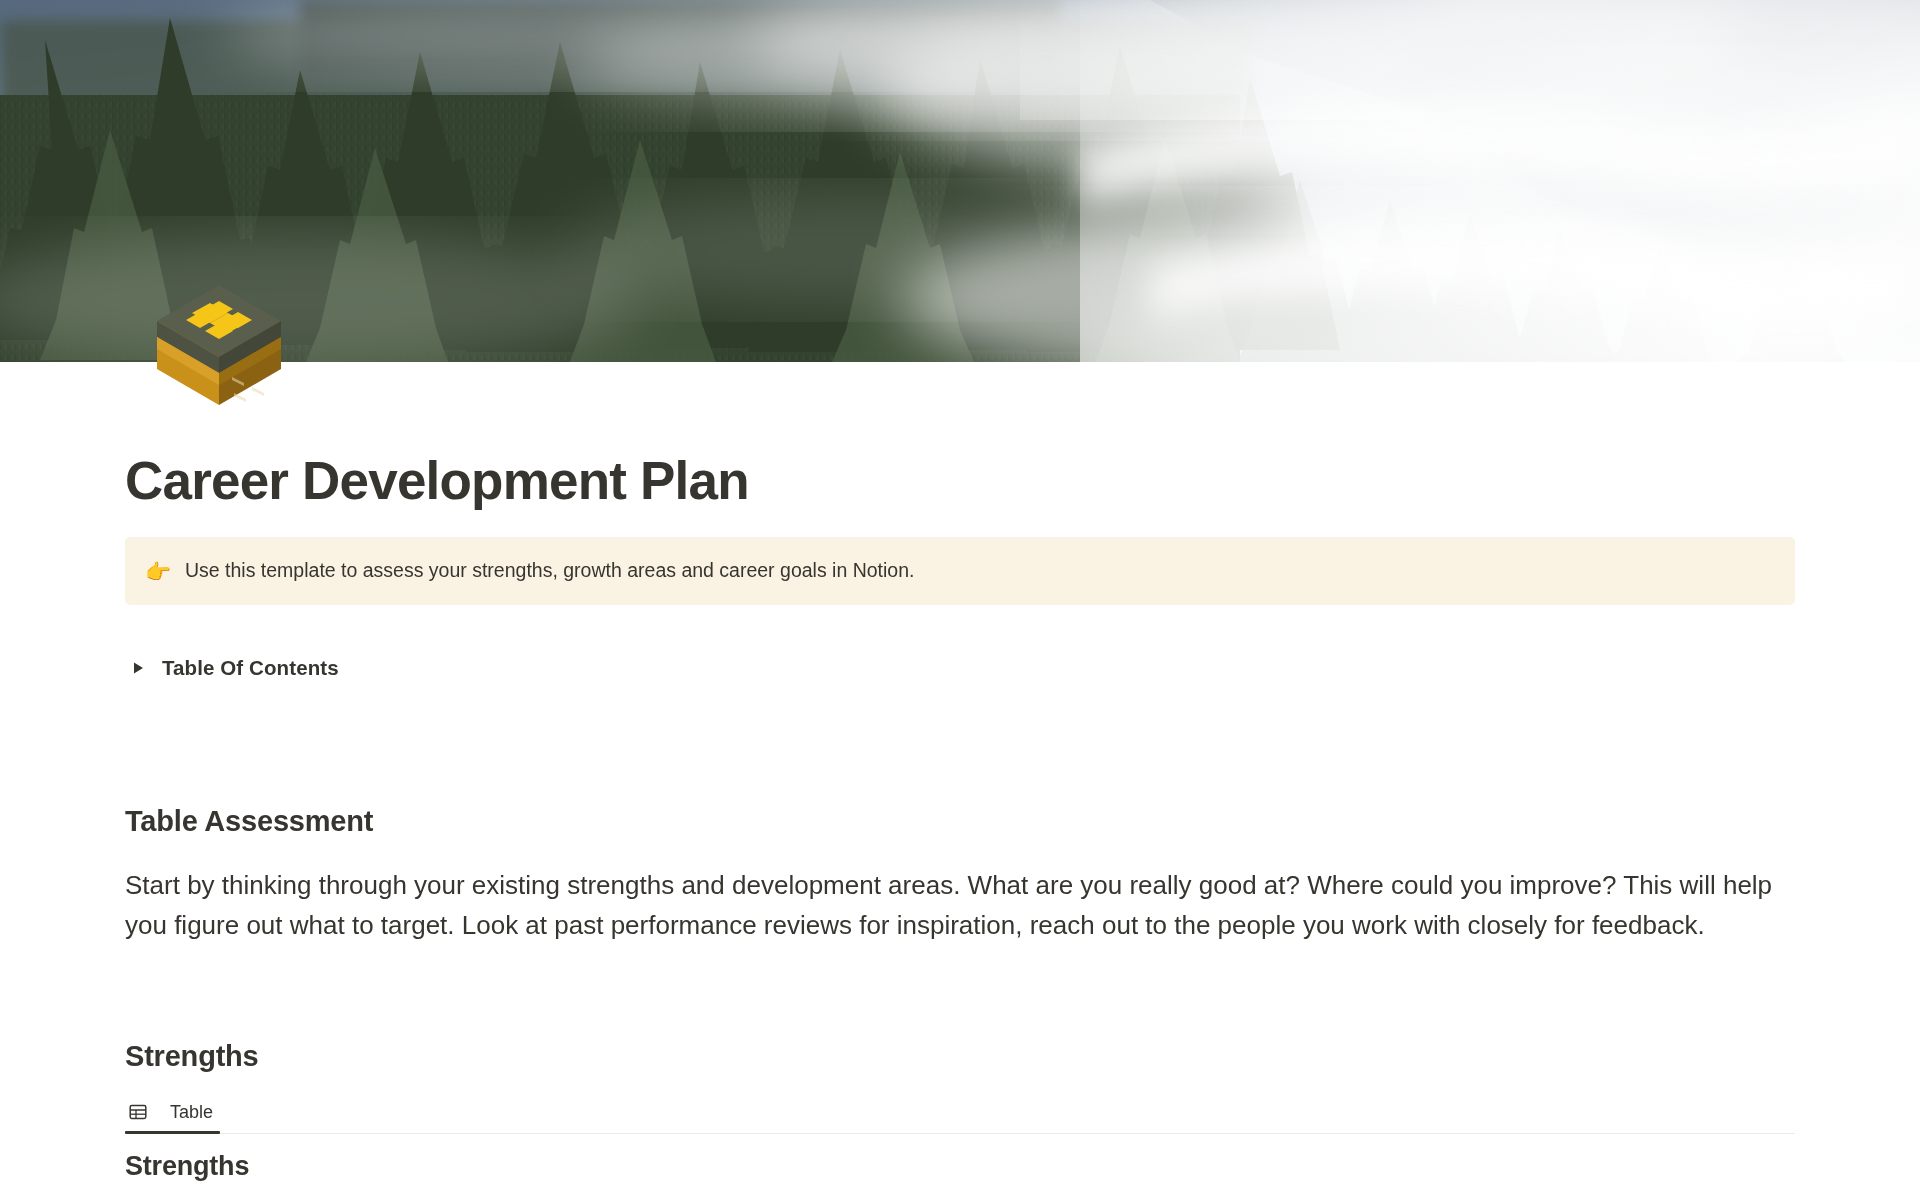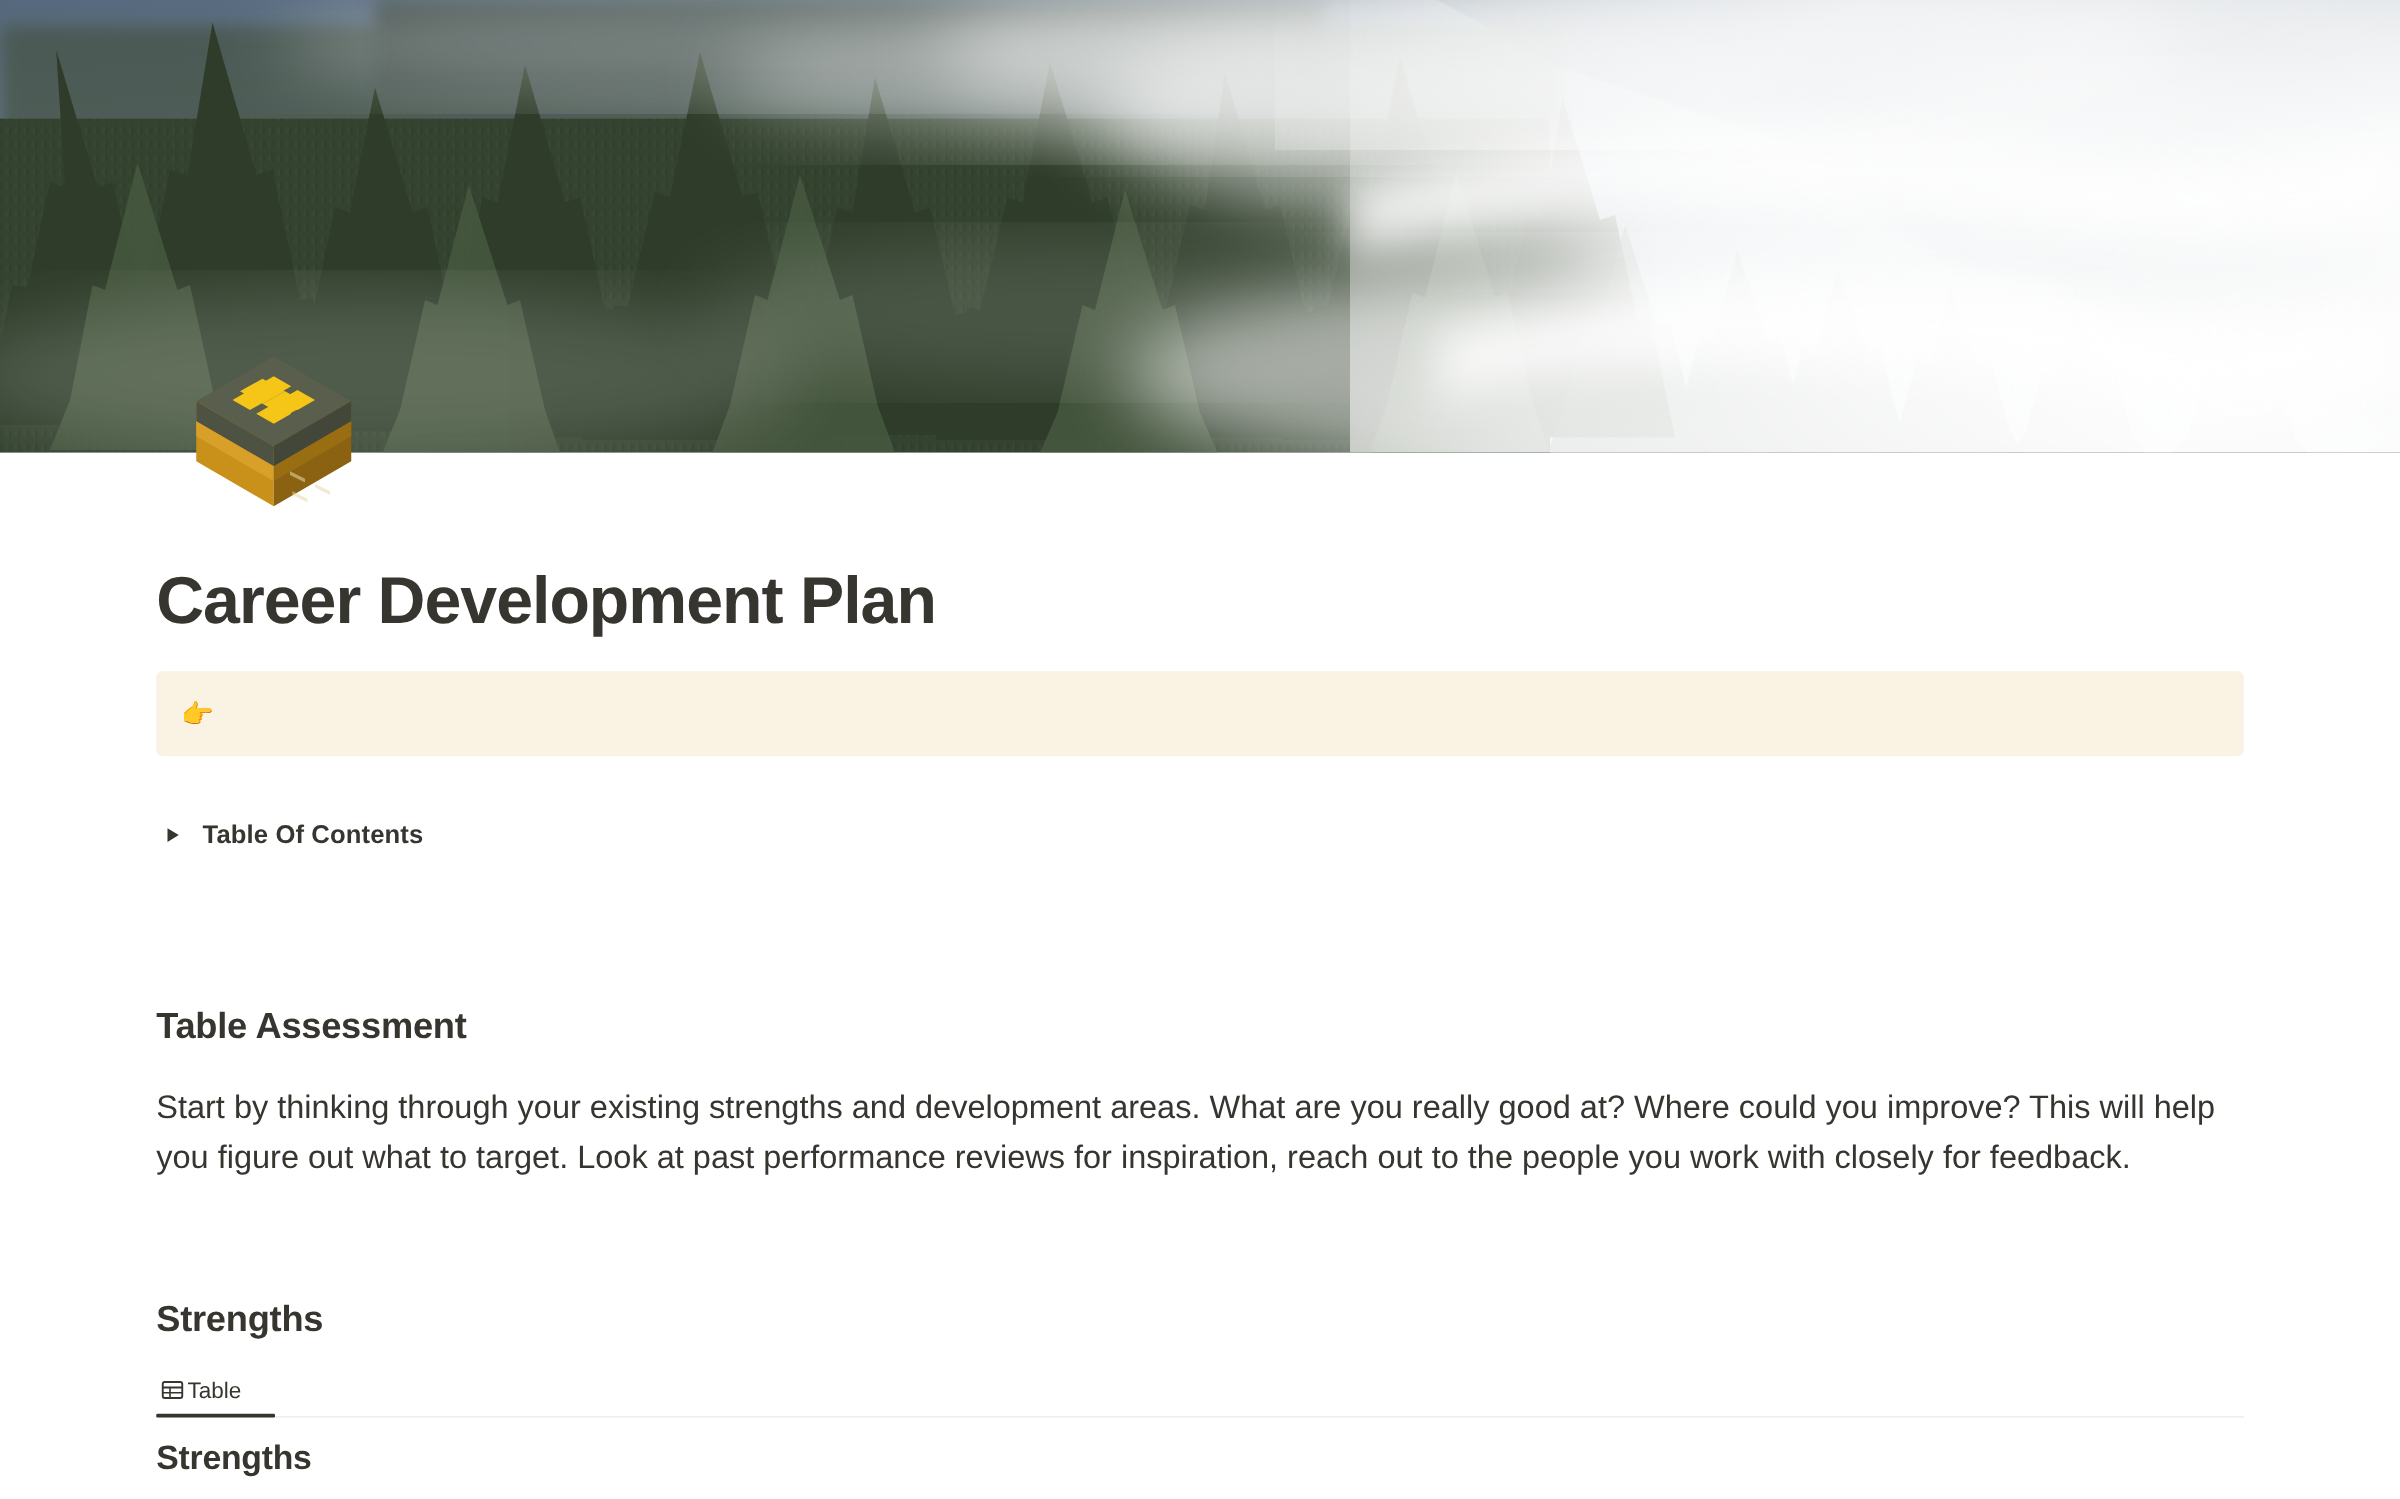--- a/index.html
+++ b/index.html
@@ -76,21 +76,21 @@
   .h-strengths {
     position:absolute; left:125px; top:1040px;
     font-size:29px; font-weight:bold; color:#37352f; letter-spacing:-0.2px;
   }
 
   
   .db-tabs {
     position:absolute; left:125px; top:1095px; width:1670px; height:42px;
   }
   .db-tab {
-    display:inline-flex; align-items:center; gap:2px;
+    display:inline-flex; align-items:center; gap:22px;
     height:34px; padding:0 9px 0 3px;
     font-size:18px; color:#37352f;
   }
   .db-tab-icon { width:20px; height:20px; display:block; flex:0 0 auto; }
   .db-divider {
     position:absolute; left:0; top:38px; width:1670px; height:1px;
     background:#eceae6;
   }
   .db-active-underline {
     position:absolute; left:0; top:36px; width:95px; height:3px;
@@ -249,20 +249,21 @@
       </g>
     </svg>
   </div>
 
   <div class="content">
 
     <h1 class="page-title">Career Development Plan</h1>
 
     <div class="callout">
       <span class="callout-emoji">👉</span>
+      <span class="callout-text">Use this template to assess your strengths, growth areas and career goals in Notion.</span>
     </div>
 
     <div class="toggle-row">
       <span class="toggle-arrow">
         <svg viewBox="0 0 11 12">
           <polygon points="1,0.5 10,6 1,11.5" fill="#37352f"></polygon>
         </svg>
       </span>
       <span class="toggle-label">Table Of Contents</span>
     </div>

